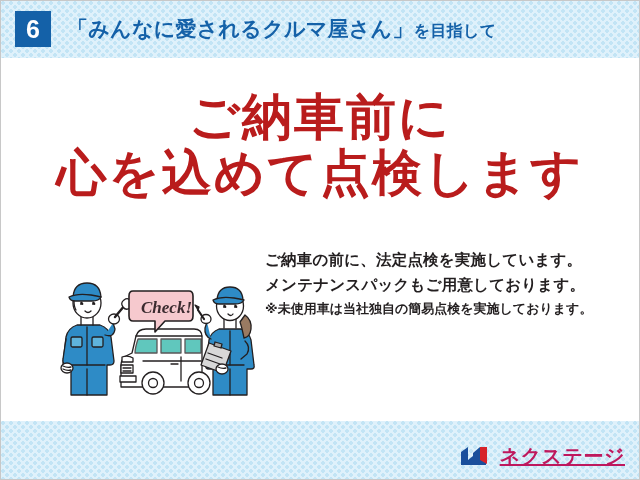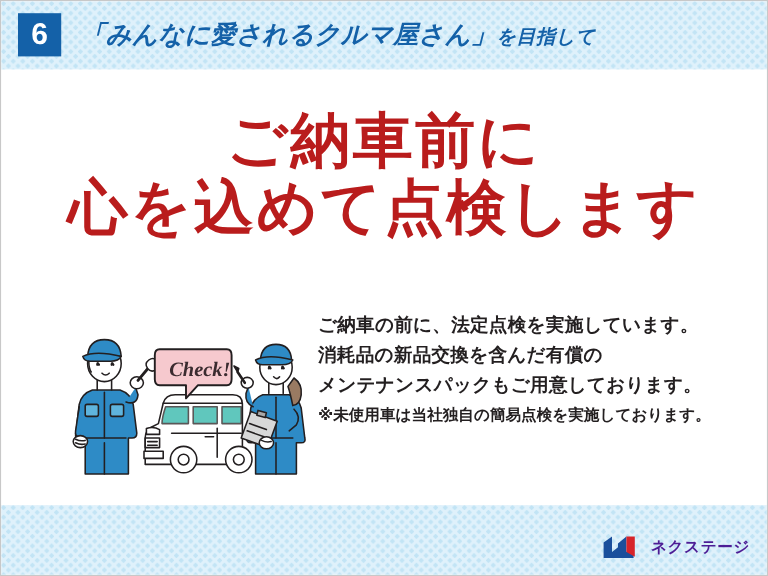--- a/index.html
+++ b/index.html
@@ -63,21 +63,20 @@
     justify-content: center;
     letter-spacing: 0;
     line-height: 1;
   }
   #header-title {
     margin-left: 16px;
     display: flex;
     align-items: baseline;
     white-space: nowrap;
     color: #1461a8;
-    font-style: italic;
   }
   #header-title-main {
     font-size: 21px;
     font-weight: bold;
     letter-spacing: 0.3px;
   }
   #header-title-suffix {
     font-size: 16px;
     font-weight: bold;
     letter-spacing: 0.3px;
@@ -94,21 +93,21 @@
     line-height: 1.12;
     letter-spacing: 2px;
   }
   #headline-line1 { font-size: 50px; }
   #headline-line2 { font-size: 50px; }
 
   
   #body-copy {
     position: absolute;
     left: 264px;
-    top: 258px;
+    top: 246px;
     width: 352px;
     color: #231f20;
     font-size: 15.5px;
     line-height: 1.62;
     letter-spacing: 0.2px;
     font-weight: bold;
   }
   #body-note {
     margin-top: 1px;
     font-size: 13px;
@@ -130,25 +129,26 @@
     position: absolute;
     right: 14px;
     top: 440px;
     display: flex;
     align-items: center;
     height: 30px;
   }
   #brand-mark { display: block; }
   #brand-name {
     margin-left: 7px;
-    font-size: 13px;
-    font-weight: bold;
-    color: #4c1d95;
+    font-size: 20px;
+    font-weight: bold;
+    color: #be185d;
     letter-spacing: 0.5px;
     white-space: nowrap;
+    text-decoration: underline;
   }
 </style>
 </head>
 <body>
 
 <div id="page">
 
   <div id="header-band" class="dot-band"></div>
   <div id="white-band"></div>
   <div id="footer-band" class="dot-band"></div>
@@ -161,21 +161,20 @@
     </div>
   </div>
 
   <div id="headline">
     <div id="headline-line1">ご納車前に</div>
     <div id="headline-line2">心を込めて点検します</div>
   </div>
 
   <div id="body-copy">
     <div>ご納車の前に、法定点検を実施しています。</div>
-    <div>消耗品の新品交換を含んだ有償の</div>
     <div>メンテナンスパックもご用意しております。</div>
     <div id="body-note">※未使用車は当社独自の簡易点検を実施しております。</div>
   </div>
 
   <svg id="illustration" viewBox="0 0 205 132">
     <g fill="none" stroke="#231f20" stroke-width="1.3" stroke-linecap="round" stroke-linejoin="round">
 
       <g>
 
         <path d="M18 56 q-9 3 -11 12 l-3 26 q0 4 4 4 l4 0 l0 28 l36 0 l0 -30 l3 0 q4 0 4 -4 l-3 -24 q-2 -9 -11 -12 z" fill="#2e8bc6"></path>

